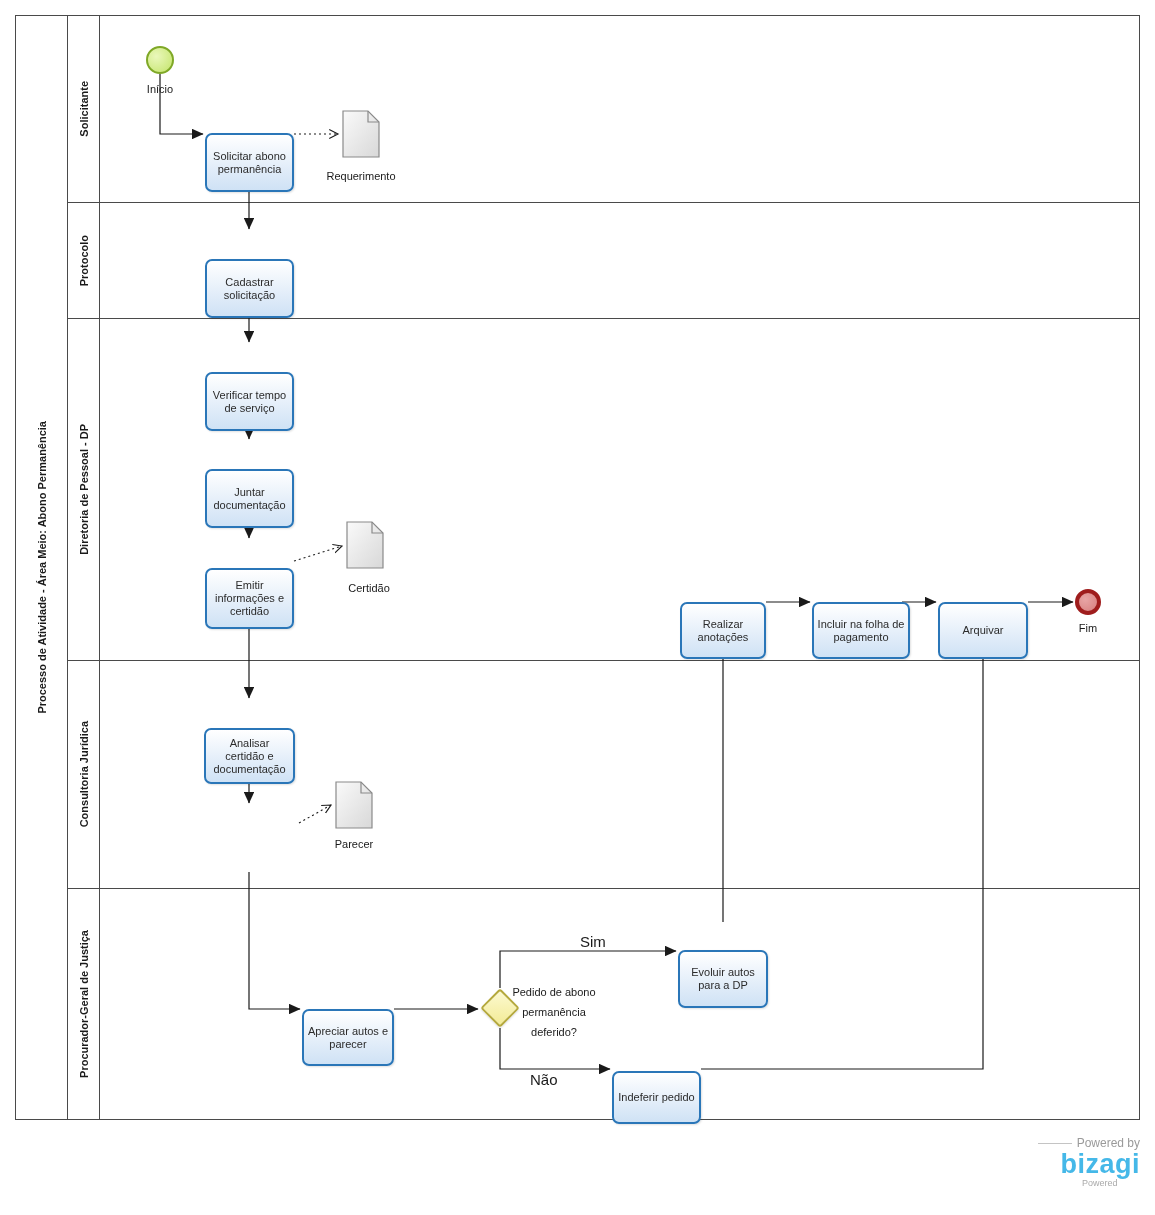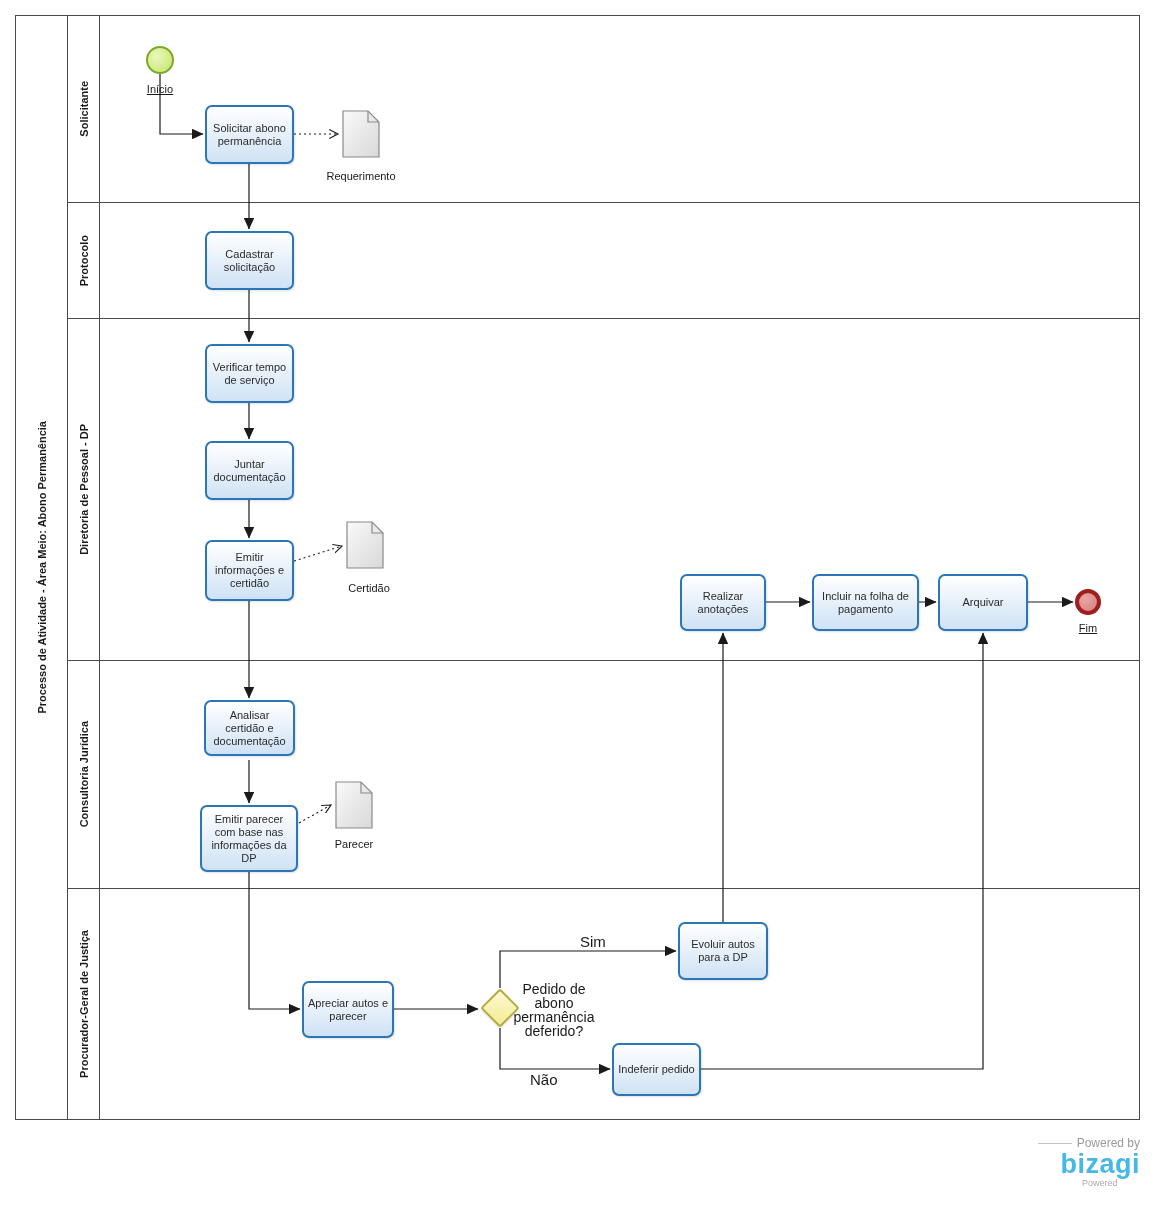--- a/index.html
+++ b/index.html
@@ -14,31 +14,31 @@
   .lane:last-child{border-bottom:none;}
   .lane-label-col{width:32px;border-right:1px solid #4a4a4a;display:flex;align-items:center;justify-content:center;box-sizing:border-box;}
   .lane-body{flex:1;}
   .vtext{writing-mode:vertical-rl;transform:rotate(180deg);font-size:11px;font-weight:bold;white-space:nowrap;color:#1a1a1a;}
 
   
   .task{position:absolute;border:2px solid #2a76b8;border-radius:7px;
     background:linear-gradient(to bottom,#ffffff 0%,#e2edf9 60%,#cfe2f5 100%);
     display:flex;align-items:center;justify-content:center;text-align:center;
     font-size:11px;line-height:13px;padding:3px;box-sizing:border-box;color:#2b2b2b;
-    box-shadow:1px 1px 2px rgba(0,0,0,0.12);}
+    box-shadow:1px 1px 2px rgba(0,0,0,0.12);margin-top:28px;}
   .event{position:absolute;border-radius:50%;box-sizing:border-box;}
   .event.start{width:28px;height:28px;border:2px solid #7fa827;
     background:radial-gradient(circle at 35% 35%,#eaf8bb,#c3e46a);}
   .event.end{width:26px;height:26px;border:4px solid #9f1d1d;
     background:radial-gradient(circle at 35% 35%,#e8a5a5,#d77f7f);}
   .gateway{position:absolute;width:28px;height:28px;transform:rotate(45deg);border:2px solid #b5a93c;border-radius:3px;
     background:linear-gradient(135deg,#fcf9d0 0%,#f3eb96 100%);box-sizing:border-box;box-shadow:1px 1px 2px rgba(0,0,0,0.12);}
-  .node-label{position:absolute;font-size:11px;text-align:center;color:#1a1a1a;text-decoration:underline;}
+  .node-label{position:absolute;font-size:11px;text-align:center;color:#1a1a1a;}
   .edge-label{position:absolute;font-size:15px;color:#1a1a1a;}
-  .gw-question{position:absolute;font-size:14px;line-height:14px;text-align:center;color:#1a1a1a;}
+  .gw-question{position:absolute;font-size:11px;line-height:20px;text-align:center;color:#1a1a1a;}
   .doc{position:absolute;}
   .doc-label{position:absolute;font-size:11px;text-align:center;color:#1a1a1a;}
 
   
   svg.connectors{position:absolute;left:0;top:0;width:1155px;height:1215px;pointer-events:none;}
 
   
   .bizagi{position:absolute;left:1038px;top:1136px;width:102px;}
   .pb-row{display:flex;align-items:center;}
   .pb-line{flex:1;height:1px;background:#c4c4c4;margin-right:5px;}
@@ -128,26 +128,25 @@
 
   <div class="event end" style="left:1075px;top:589px"></div>
   <div class="node-label" style="left:1058px;top:622px;width:60px">Fim</div>
 
   <div class="task" style="left:205px;top:105px;width:89px;height:59px">Solicitar abono permanência</div>
   <div class="task" style="left:205px;top:231px;width:89px;height:59px">Cadastrar solicitação</div>
   <div class="task" style="left:205px;top:344px;width:89px;height:59px">Verificar tempo de serviço</div>
   <div class="task" style="left:205px;top:441px;width:89px;height:59px">Juntar documentação</div>
   <div class="task" style="left:205px;top:540px;width:89px;height:61px">Emitir informações e certidão</div>
   <div class="task" style="left:204px;top:700px;width:91px;height:56px">Analisar certidão e documentação</div>
-  <div class="task" style="left:200px;top:805px;width:98px;height:67px">Emitir parecer com base nas informações da DP</div>
   <div class="task" style="left:302px;top:981px;width:92px;height:57px">Apreciar autos e parecer</div>
   <div class="task" style="left:678px;top:922px;width:90px;height:58px">Evoluir autos para a DP</div>
   <div class="task" style="left:612px;top:1043px;width:89px;height:53px">Indeferir pedido</div>
   <div class="task" style="left:680px;top:574px;width:86px;height:57px">Realizar anotações</div>
-  <div class="task" style="left:812px;top:574px;width:107px;height:57px">Incluir na folha de pagamento</div>
+  <div class="task" style="left:812px;top:574px;width:98px;height:57px">Incluir na folha de pagamento</div>
   <div class="task" style="left:938px;top:574px;width:90px;height:57px">Arquivar</div>
 
   <div class="gateway" style="left:486px;top:994px"></div>
   <div class="gw-question" style="left:503px;top:982px;width:102px">Pedido de abono permanência deferido?</div>
   <div class="edge-label" style="left:580px;top:933px">Sim</div>
   <div class="edge-label" style="left:530px;top:1071px">Não</div>
 
   <div class="doc" style="left:342px;top:110px">
     <svg width="38" height="48" viewBox="0 0 38 48">
       <defs>

